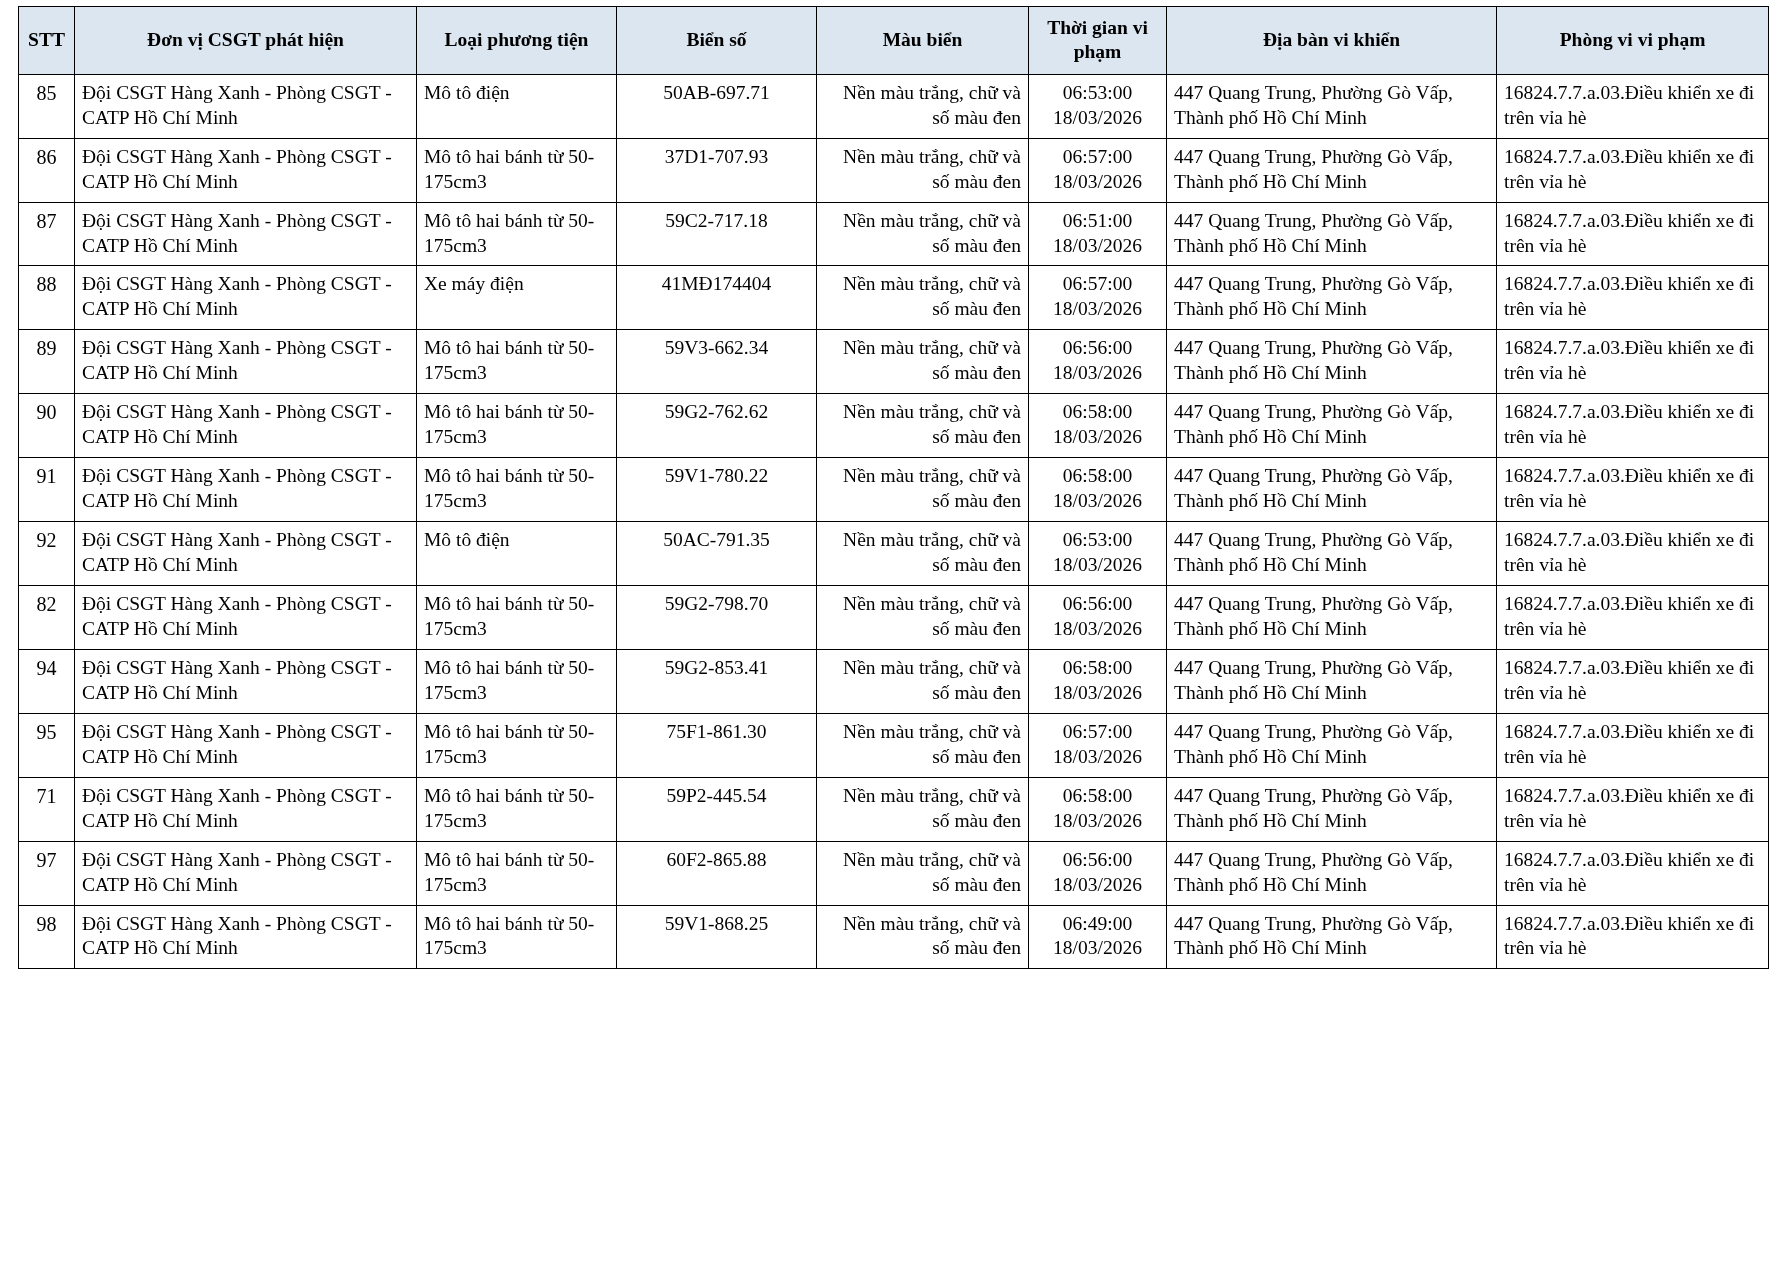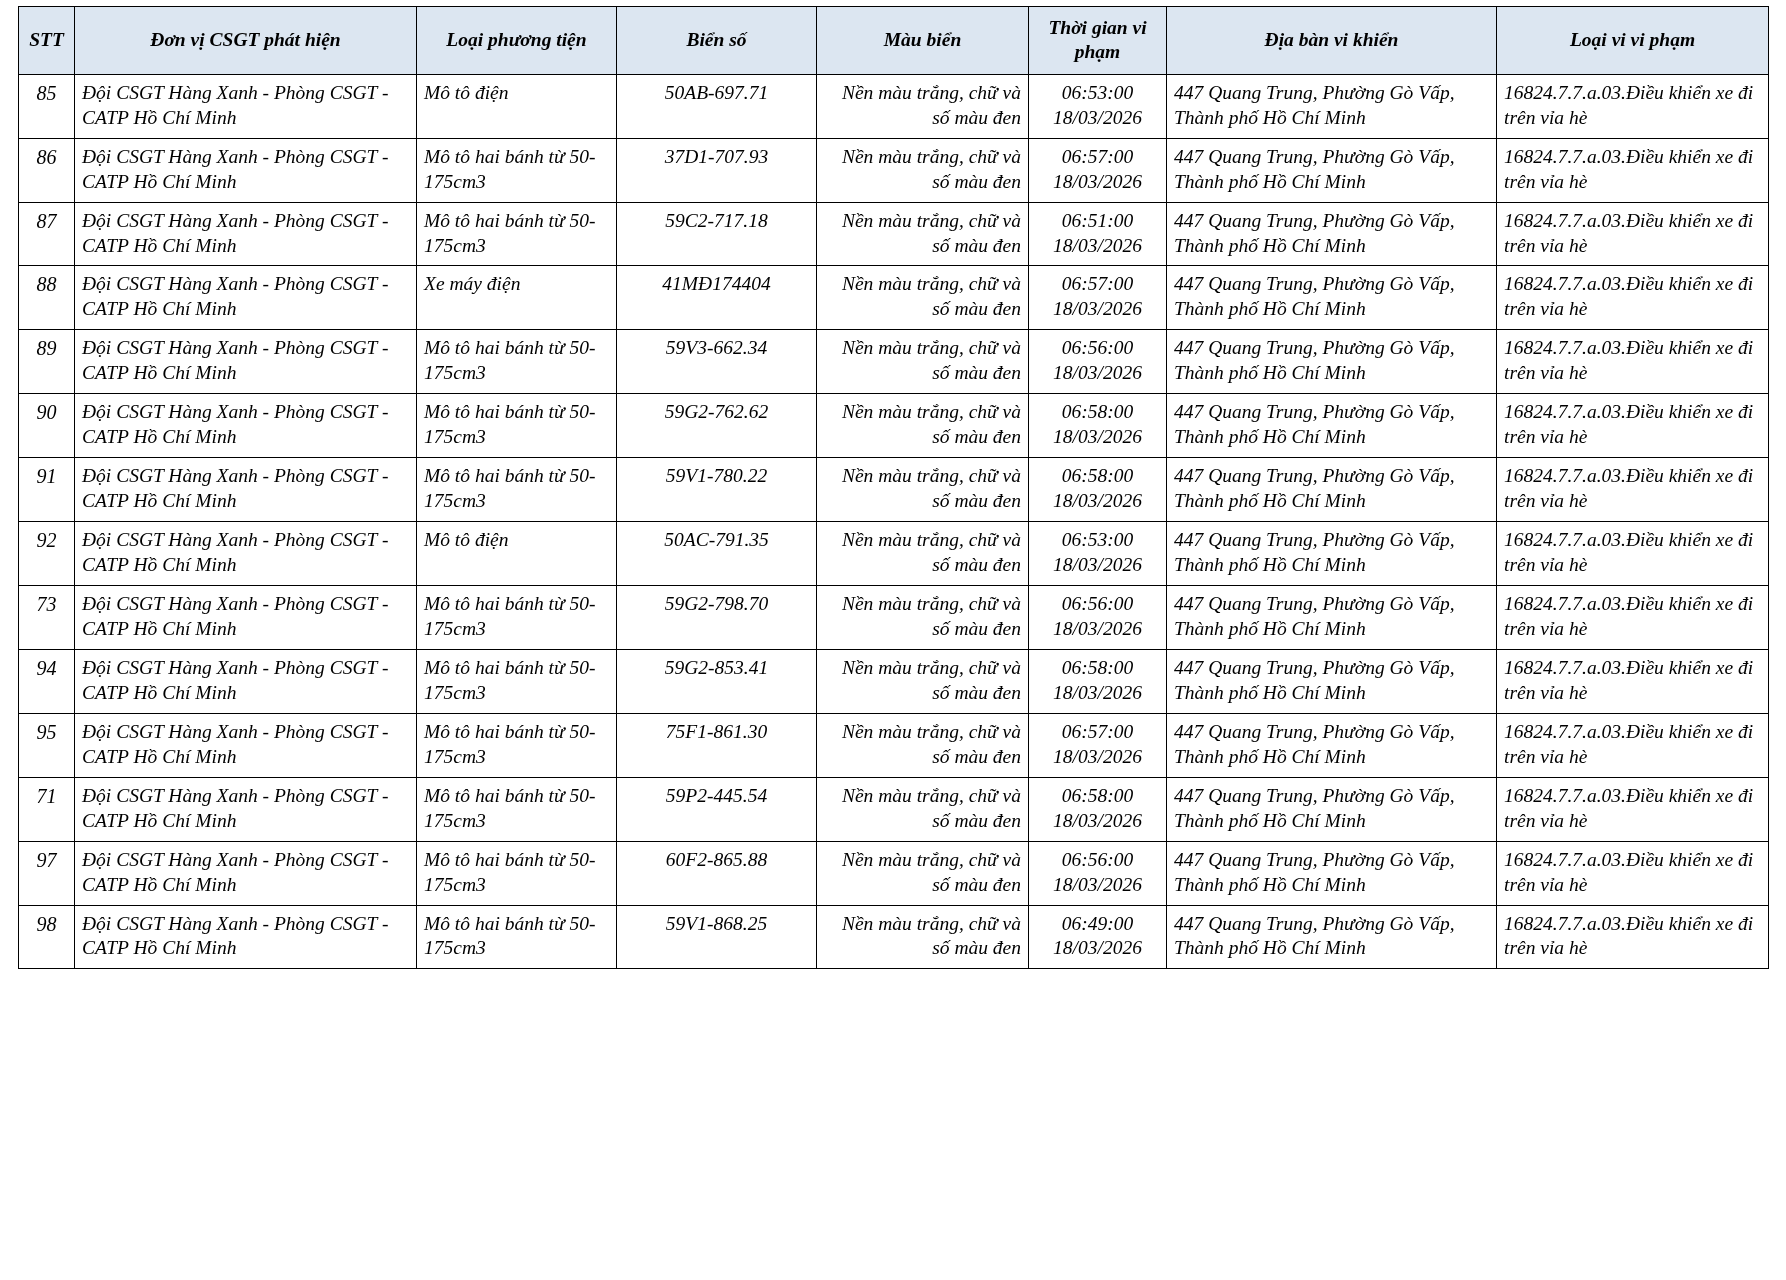--- a/index.html
+++ b/index.html
@@ -10,21 +10,20 @@
   body {
     width: 1786px;
     height: 1280px;
     font-family: "Liberation Serif", serif;
     color: #000000;
     overflow: hidden;
   }
   .sheet {
     padding: 6px 18px 8px 18px;
     box-sizing: border-box;
-    font-style: italic;
   }
   table.violations {
     border-collapse: collapse;
     table-layout: fixed;
     width: 1750px;
     font-size: 19.5px;
     line-height: 1.28;
   }
   table.violations th,
   table.violations td {
@@ -90,21 +89,21 @@
     </colgroup>
     <thead>
       <tr>
         <th class="th-stt">STT</th>
         <th>Đơn vị CSGT phát hiện</th>
         <th>Loại phương tiện</th>
         <th>Biển số</th>
         <th>Màu biển</th>
         <th>Thời gian vi phạm</th>
         <th>Địa bàn vi khiển</th>
-        <th>Loại vi vi phạm</th>
+        <th>Phòng vi vi phạm</th>
       </tr>
     </thead>
     <tbody id="table-body">
         <tr>
           <td class="cell-stt">85</td>
           <td class="cell-unit">Đội CSGT Hàng Xanh - Phòng CSGT - CATP Hồ Chí Minh</td>
           <td class="cell-vehicle">Mô tô điện</td>
           <td class="cell-plate">50AB-697.71</td>
           <td class="cell-platecolor">Nền màu trắng, chữ và số màu đen</td>
           <td class="cell-time">06:53:00 18/03/2026</td>
@@ -175,21 +174,21 @@
           <td class="cell-stt">92</td>
           <td class="cell-unit">Đội CSGT Hàng Xanh - Phòng CSGT - CATP Hồ Chí Minh</td>
           <td class="cell-vehicle">Mô tô điện</td>
           <td class="cell-plate">50AC-791.35</td>
           <td class="cell-platecolor">Nền màu trắng, chữ và số màu đen</td>
           <td class="cell-time">06:53:00 18/03/2026</td>
           <td class="cell-place">447 Quang Trung, Phường Gò Vấp, Thành phố Hồ Chí Minh</td>
           <td class="cell-behavior">16824.7.7.a.03.Điều khiển xe đi trên vỉa hè</td>
         </tr>
         <tr>
-          <td class="cell-stt">73</td>
+          <td class="cell-stt">82</td>
           <td class="cell-unit">Đội CSGT Hàng Xanh - Phòng CSGT - CATP Hồ Chí Minh</td>
           <td class="cell-vehicle">Mô tô hai bánh từ 50-175cm3</td>
           <td class="cell-plate">59G2-798.70</td>
           <td class="cell-platecolor">Nền màu trắng, chữ và số màu đen</td>
           <td class="cell-time">06:56:00 18/03/2026</td>
           <td class="cell-place">447 Quang Trung, Phường Gò Vấp, Thành phố Hồ Chí Minh</td>
           <td class="cell-behavior">16824.7.7.a.03.Điều khiển xe đi trên vỉa hè</td>
         </tr>
         <tr>
           <td class="cell-stt">94</td>

